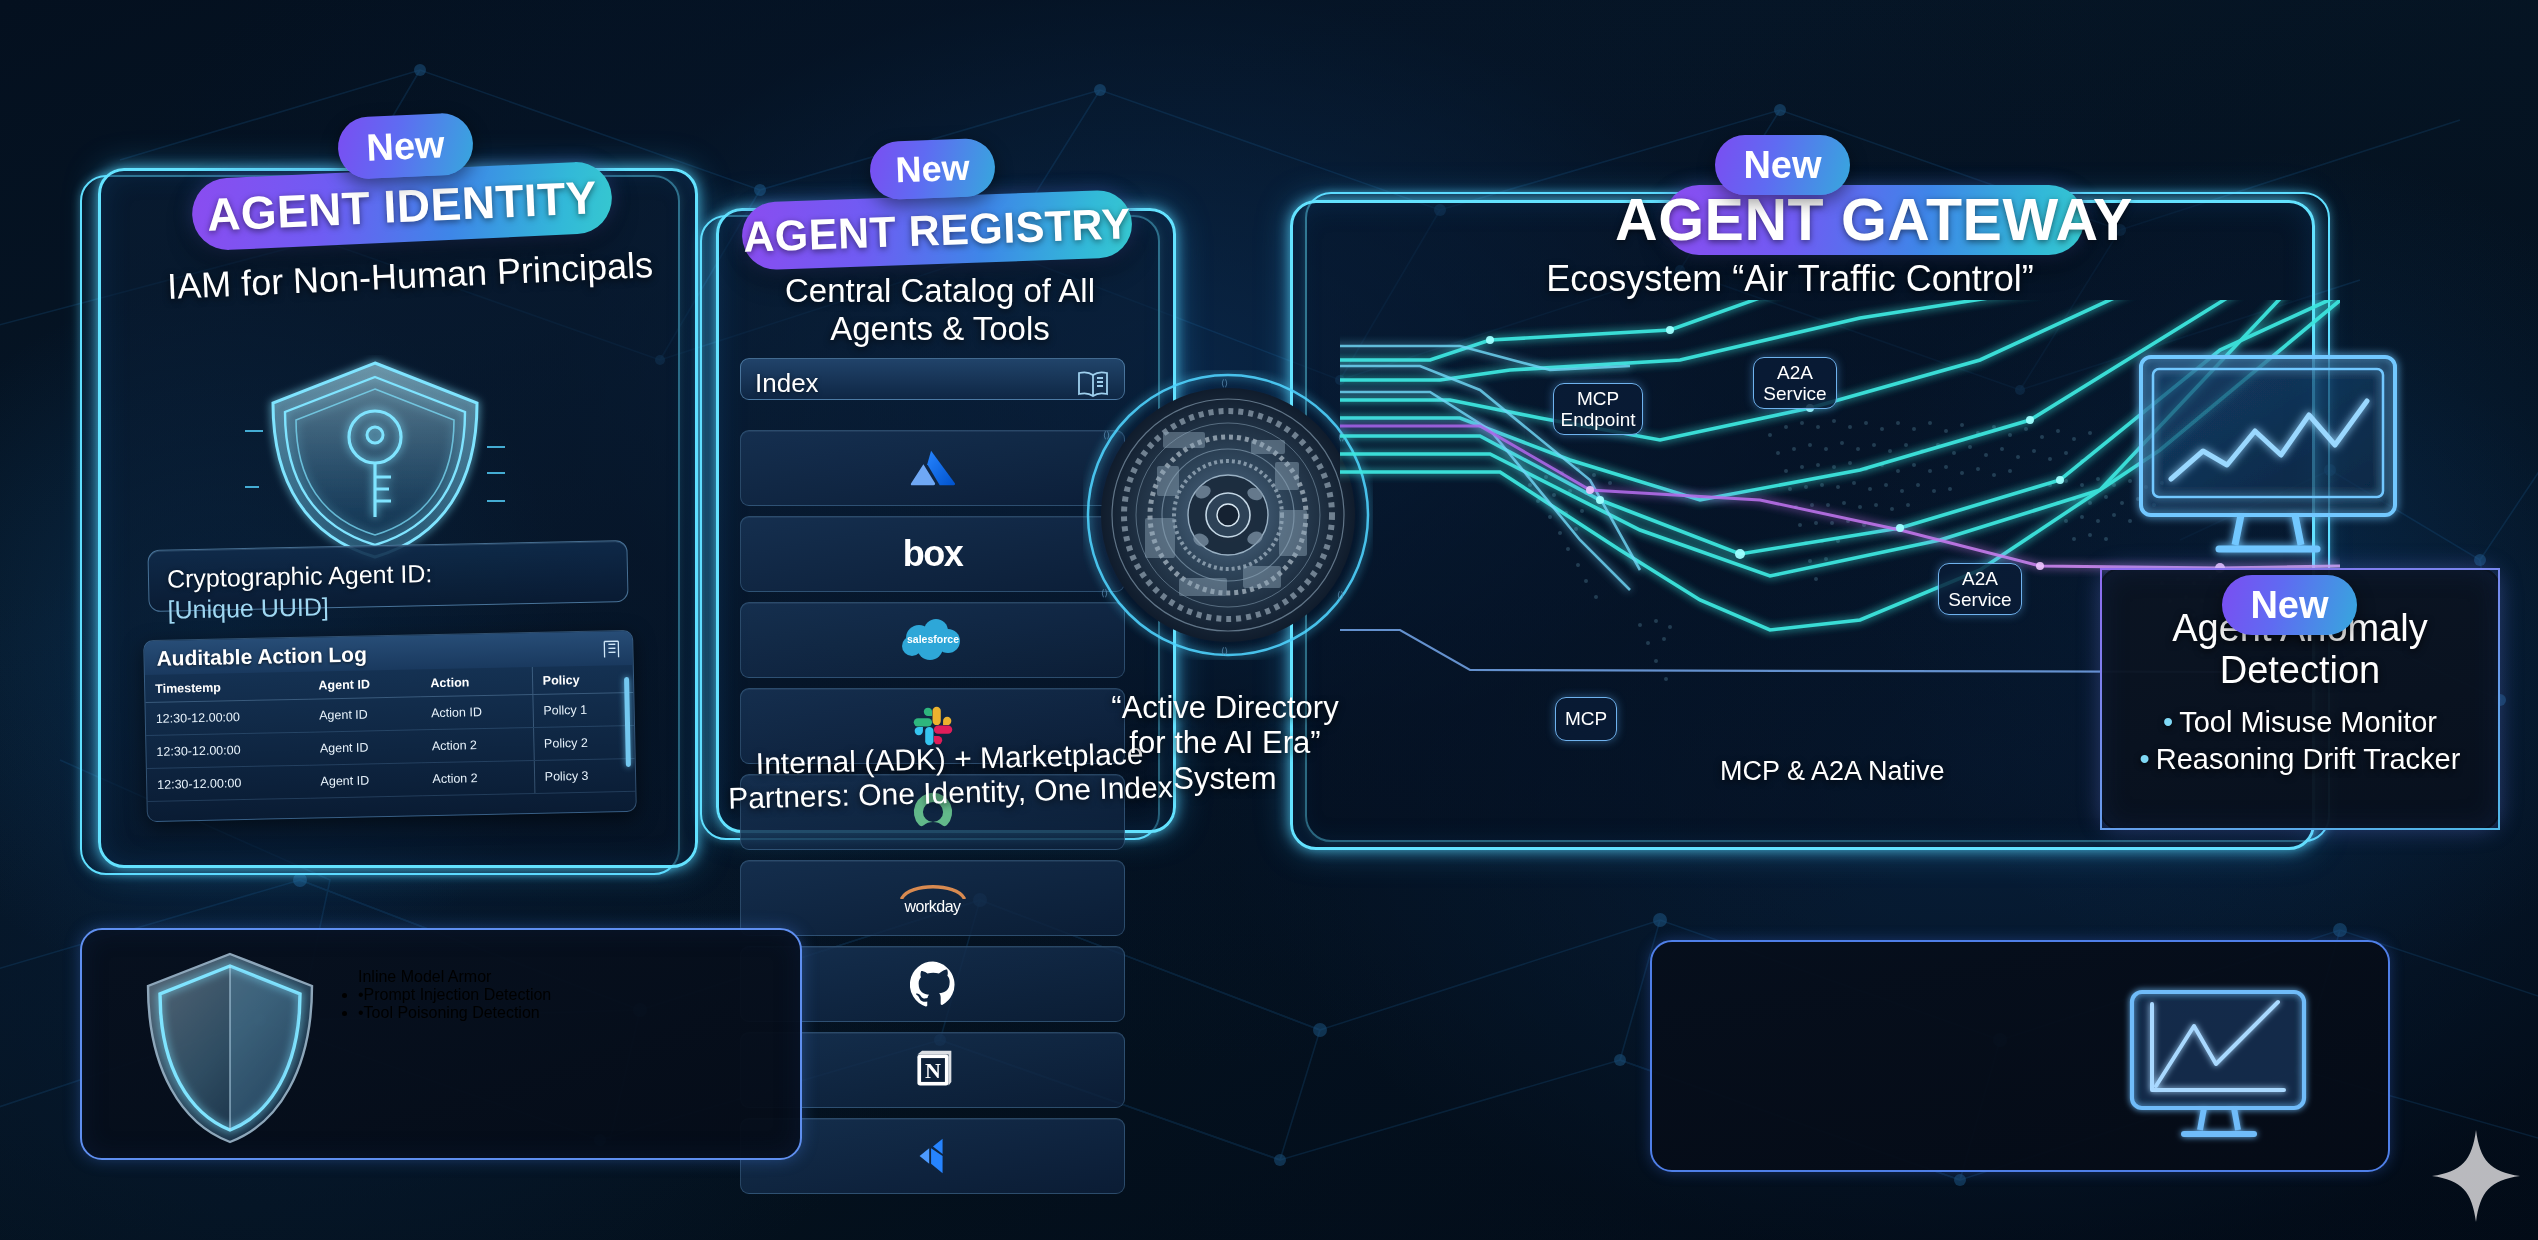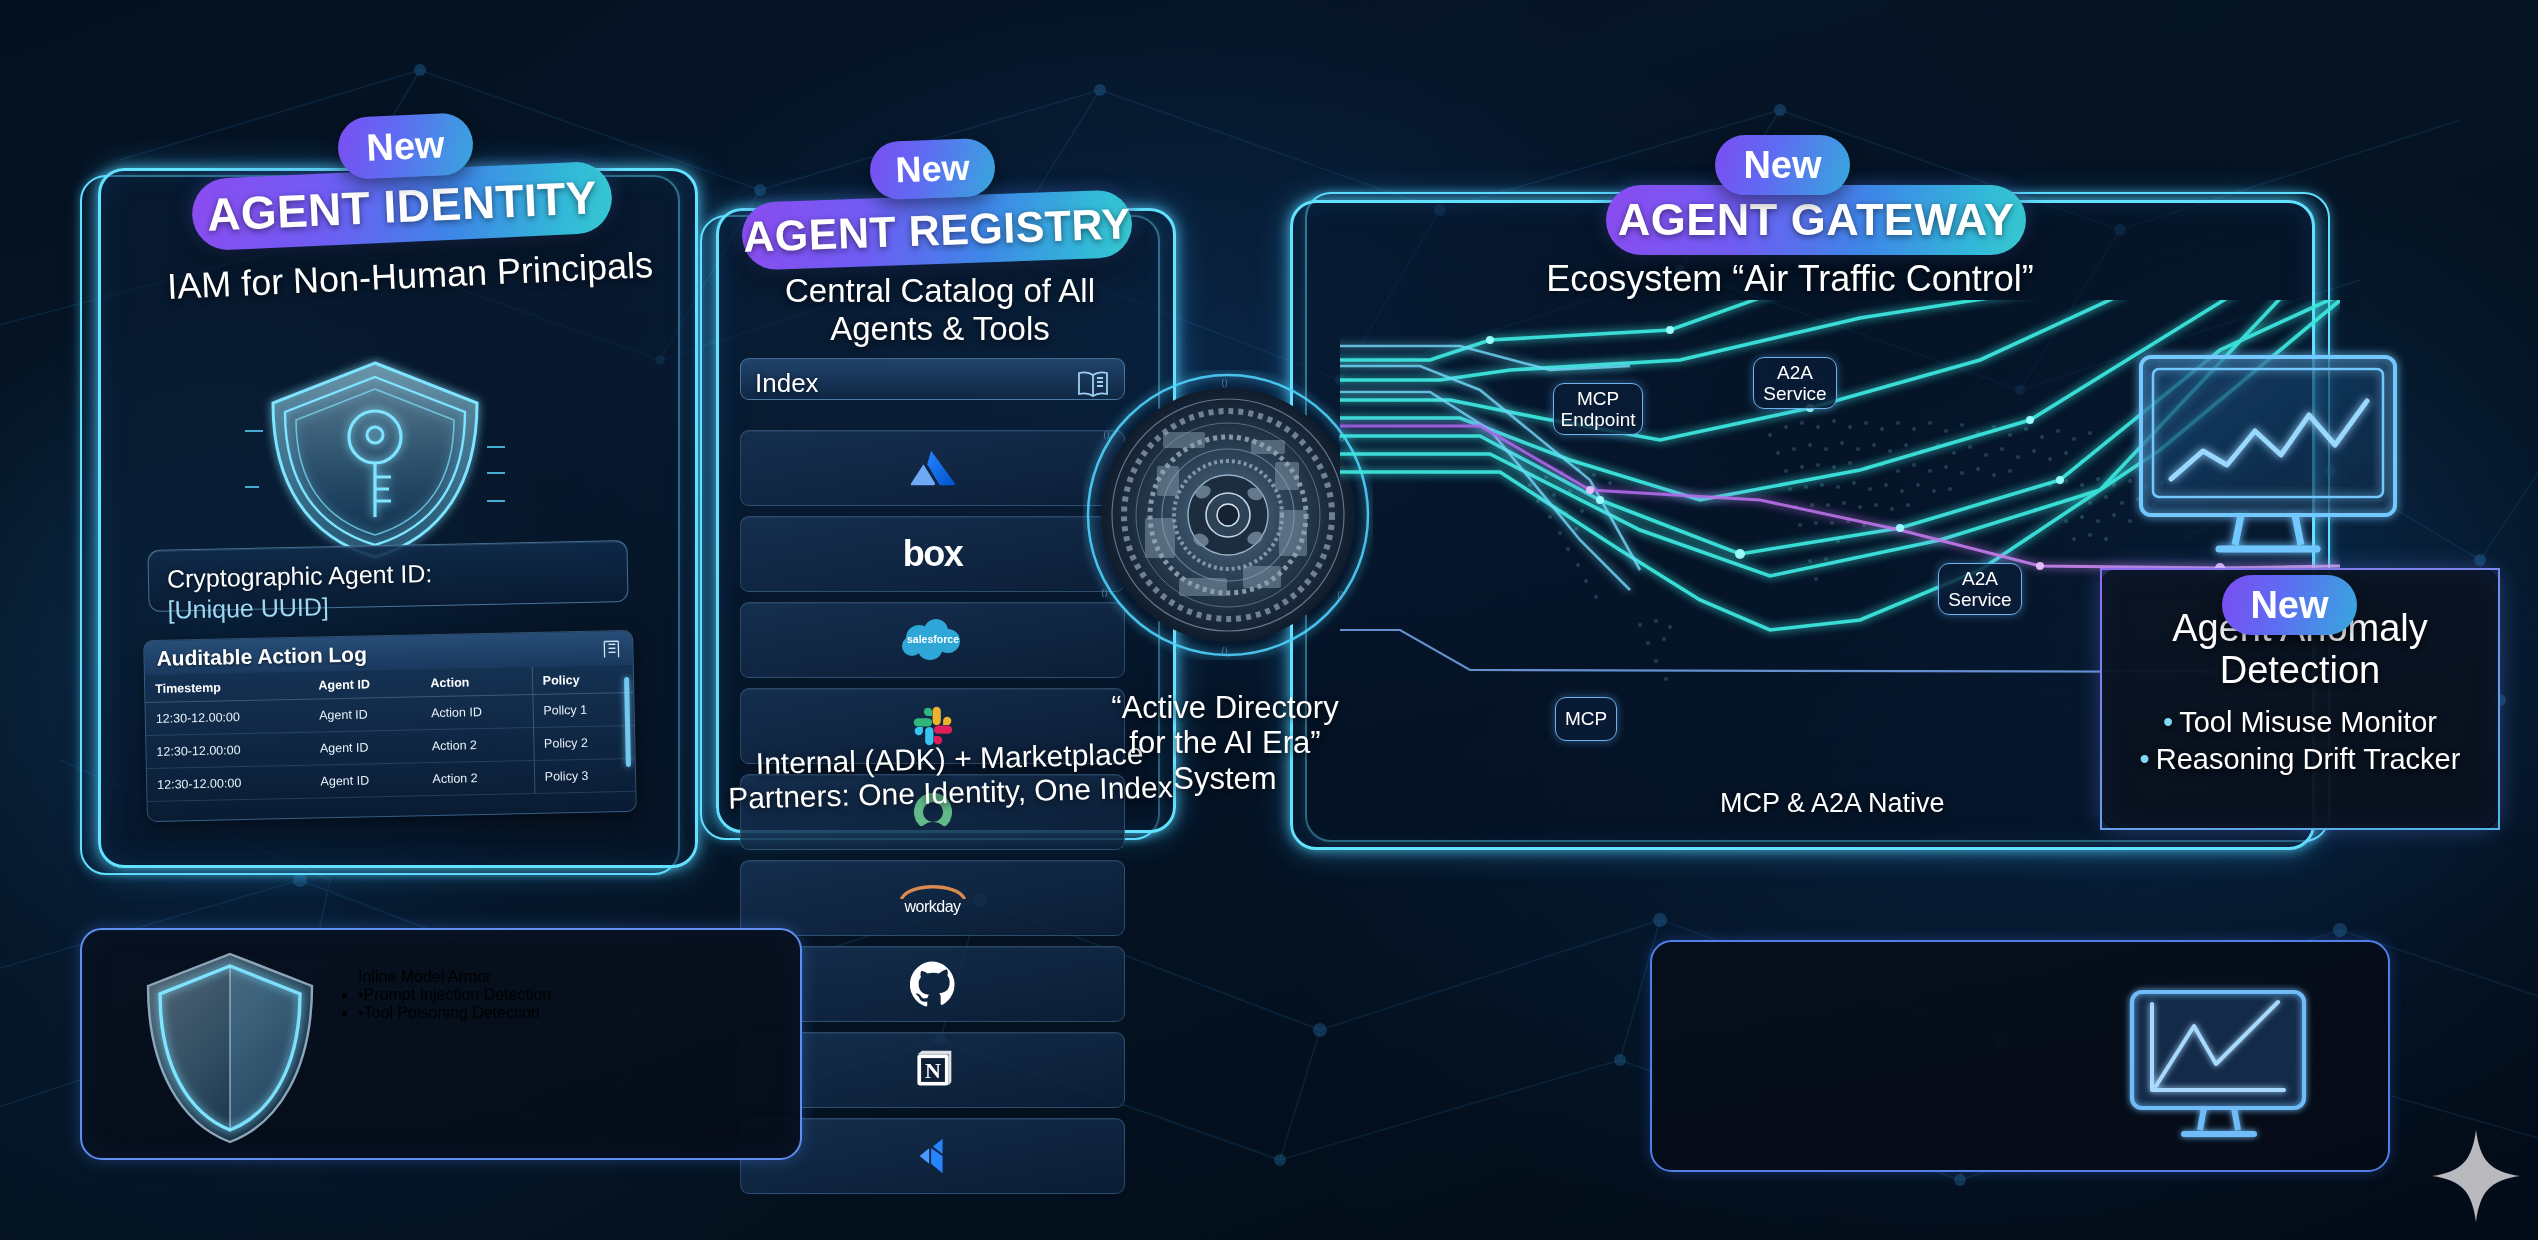--- a/index.html
+++ b/index.html
@@ -509,21 +509,21 @@
       <text x="18" y="226">⟨⟩</text>
         <text x="254" y="228">⟨⟩</text>
       <text x="138" y="16">⟨⟩</text>
         <text x="138" y="284">⟨⟩</text>
     </g>
   </svg>
   <div class="subtitle" style="left:1075px; top:690px; width:300px; font-size:31px;">“Active Directory
 for the AI Era”
 System</div>
 
-  <div class="pill-title" style="left:1606px; top:185px; width:420px; height:70px; font-size:45px;">
+  <div class="pill-title" style="left:1664px; top:185px; width:420px; height:70px; font-size:59px;">
     <span>AGENT GATEWAY</span>
   </div>
   <div class="pill-new" style="left:1715px; top:135px; width:135px; height:60px; font-size:38px;">
     <span>New</span>
   </div>
   <div class="subtitle" style="left:1510px; top:258px; width:560px; font-size:36px;">Ecosystem “Air Traffic Control”</div>
 
   <svg class="worldmap" style="left:1490px; top:365px;" width="830" height="400" viewBox="0 0 830 400">
     <g fill="#8fd6ef" opacity=".42">
       <g>
@@ -758,21 +758,21 @@
 Service</span>
   </div>
   <div class="node" style="left:1938px; top:563px; width:84px; height:52px;">
     <span>A2A
 Service</span>
   </div>
   <div class="node" style="left:1555px; top:697px; width:62px; height:44px;">
     <span>MCP</span>
   </div>
 
-  <div class="flowlabel" style="left:1720px; top:788px;">MCP &amp; A2A Native</div>
+  <div class="flowlabel" style="left:1720px; top:756px;">MCP &amp; A2A Native</div>
 
   <svg style="position:absolute; left:2123px; top:343px;" width="290" height="230" viewBox="0 0 290 230">
     <defs>
       <filter id="mglow" x="-25%" y="-25%" width="150%" height="150%">
         <feGaussianBlur stdDeviation="4" result="b"></feGaussianBlur>
         <feMerge>
             <feMergeNode in="b"></feMergeNode>
             <feMergeNode in="SourceGraphic"></feMergeNode>
           </feMerge>
       </filter>

